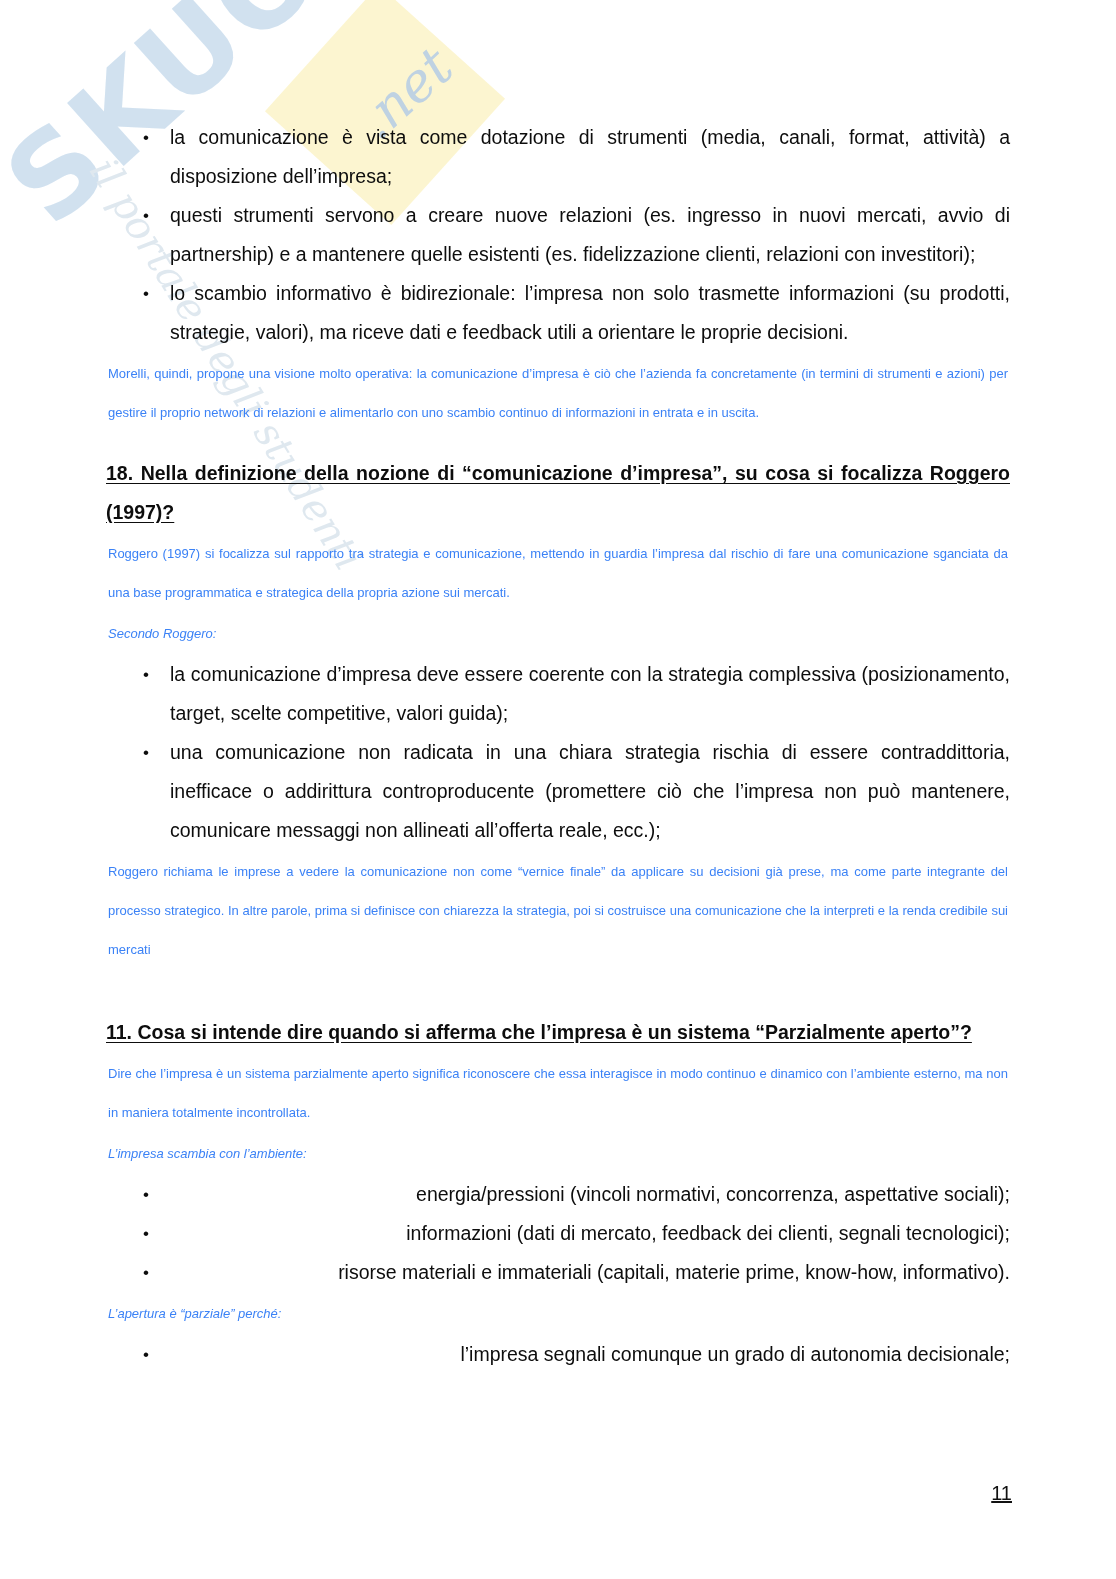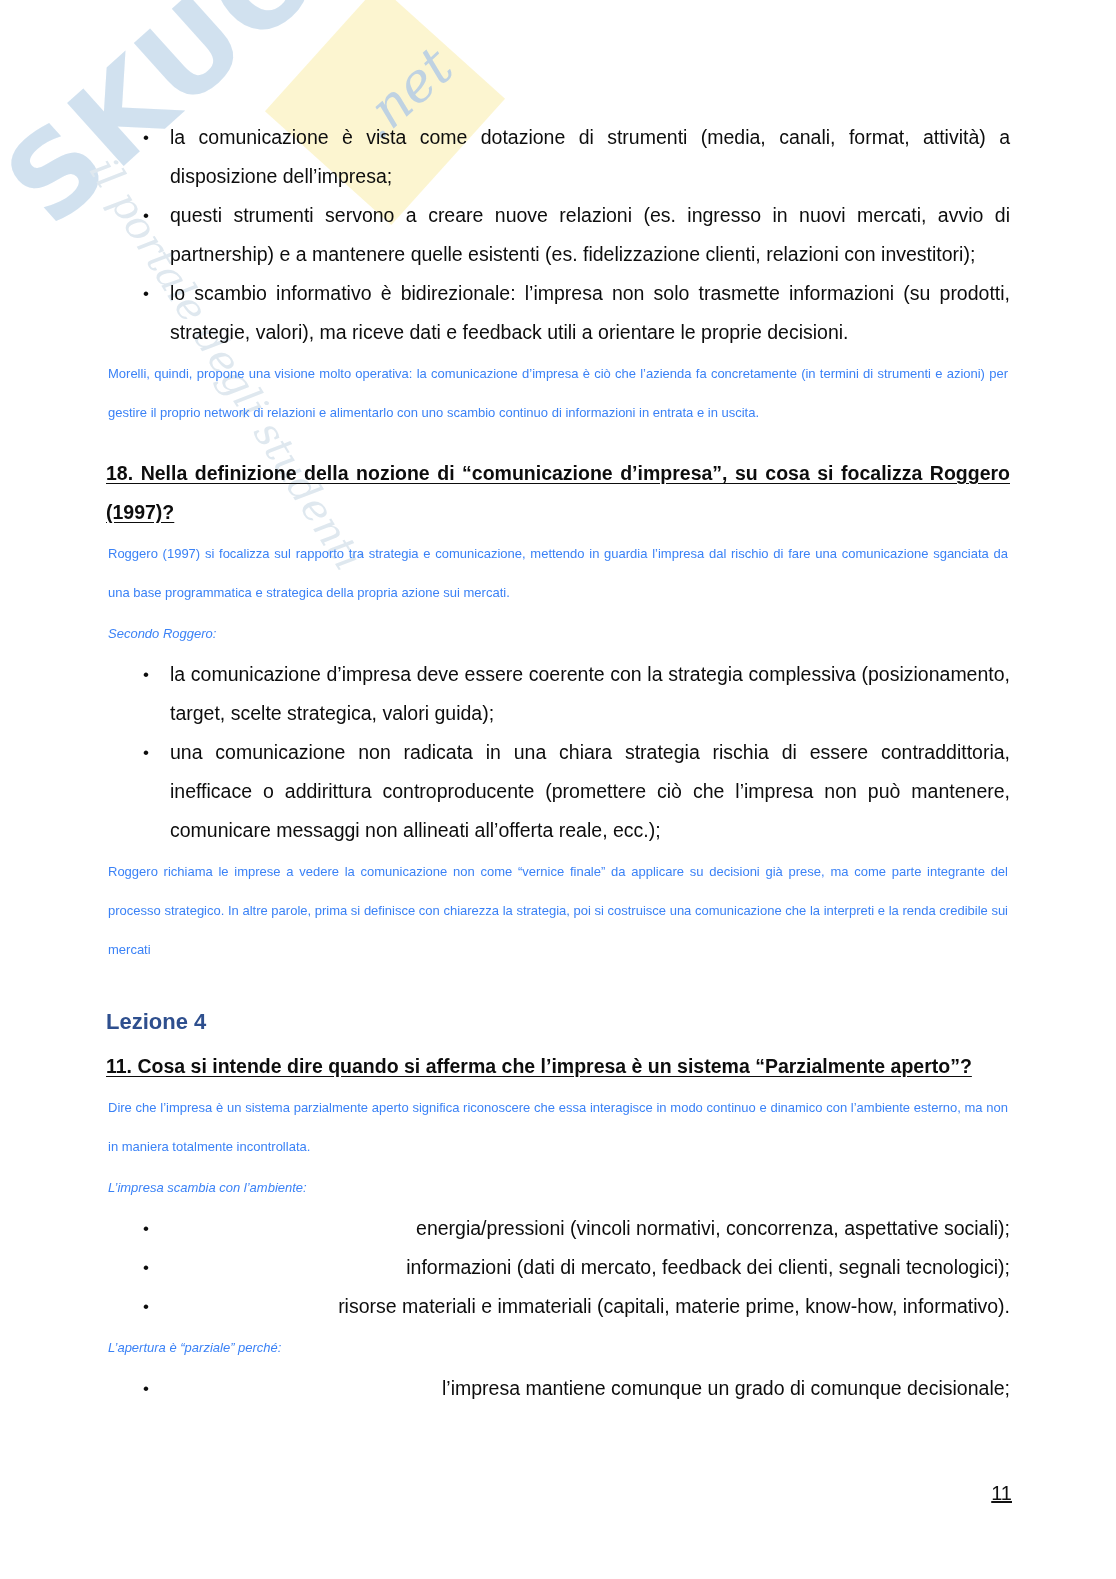--- a/index.html
+++ b/index.html
@@ -179,48 +179,47 @@
 
     <div class="spacer-md"></div>
 
     <p class="qhead">18. Nella definizione della nozione di “comunicazione d’impresa”, su cosa si focalizza Roggero (1997)?</p>
 
     <p class="para">Roggero (1997) si focalizza sul rapporto tra strategia e comunicazione, mettendo in guardia l’impresa dal rischio di fare una comunicazione sganciata da una base programmatica e strategica della propria azione sui mercati.</p>
 
     <p class="para left">Secondo Roggero:</p>
 
     <ul class="bullets">
-      <li>la comunicazione d’impresa deve essere coerente con la strategia complessiva (posizionamento, target, scelte strategica, valori guida);</li>
+      <li>la comunicazione d’impresa deve essere coerente con la strategia complessiva (posizionamento, target, scelte competitive, valori guida);</li>
       <li>una comunicazione non radicata in una chiara strategia rischia di essere contraddittoria, inefficace o addirittura controproducente (promettere ciò che l’impresa non può mantenere, comunicare messaggi non allineati all’offerta reale, ecc.);</li>
     </ul>
 
     <p class="para">Roggero richiama le imprese a vedere la comunicazione non come “vernice finale” da applicare su decisioni già prese, ma come parte integrante del processo strategico. In altre parole, prima si definisce con chiarezza la strategia, poi si costruisce una comunicazione che la interpreti e la renda credibile sui mercati</p>
 
     <div class="spacer-lg"></div>
 
-    <p class="lezione">Lezione 4</p>
 
     <div class="spacer-sm"></div>
 
     <p class="qhead left">11. Cosa si intende dire quando si afferma che l’impresa è un sistema “Parzialmente aperto”?</p>
 
     <p class="para">Dire che l’impresa è un sistema parzialmente aperto significa riconoscere che essa interagisce in modo continuo e dinamico con l’ambiente esterno, ma non in maniera totalmente incontrollata.</p>
 
     <p class="para left">L’impresa scambia con l’ambiente:</p>
 
     <ul class="bullets">
       <li class="nojust">energia/pressioni (vincoli normativi, concorrenza, aspettative sociali);</li>
       <li class="nojust">informazioni (dati di mercato, feedback dei clienti, segnali tecnologici);</li>
       <li class="nojust">risorse materiali e immateriali (capitali, materie prime, know-how, informativo).</li>
     </ul>
 
     <p class="para left">L’apertura è “parziale” perché:</p>
 
     <ul class="bullets">
-      <li class="nojust">l’impresa mantiene comunque un grado di comunque decisionale;</li>
+      <li class="nojust">l’impresa segnali comunque un grado di autonomia decisionale;</li>
 
     </ul>
 
   </div>
 
   <div class="pagenum">11</div>
 
 </div>
 
 </body></html>

